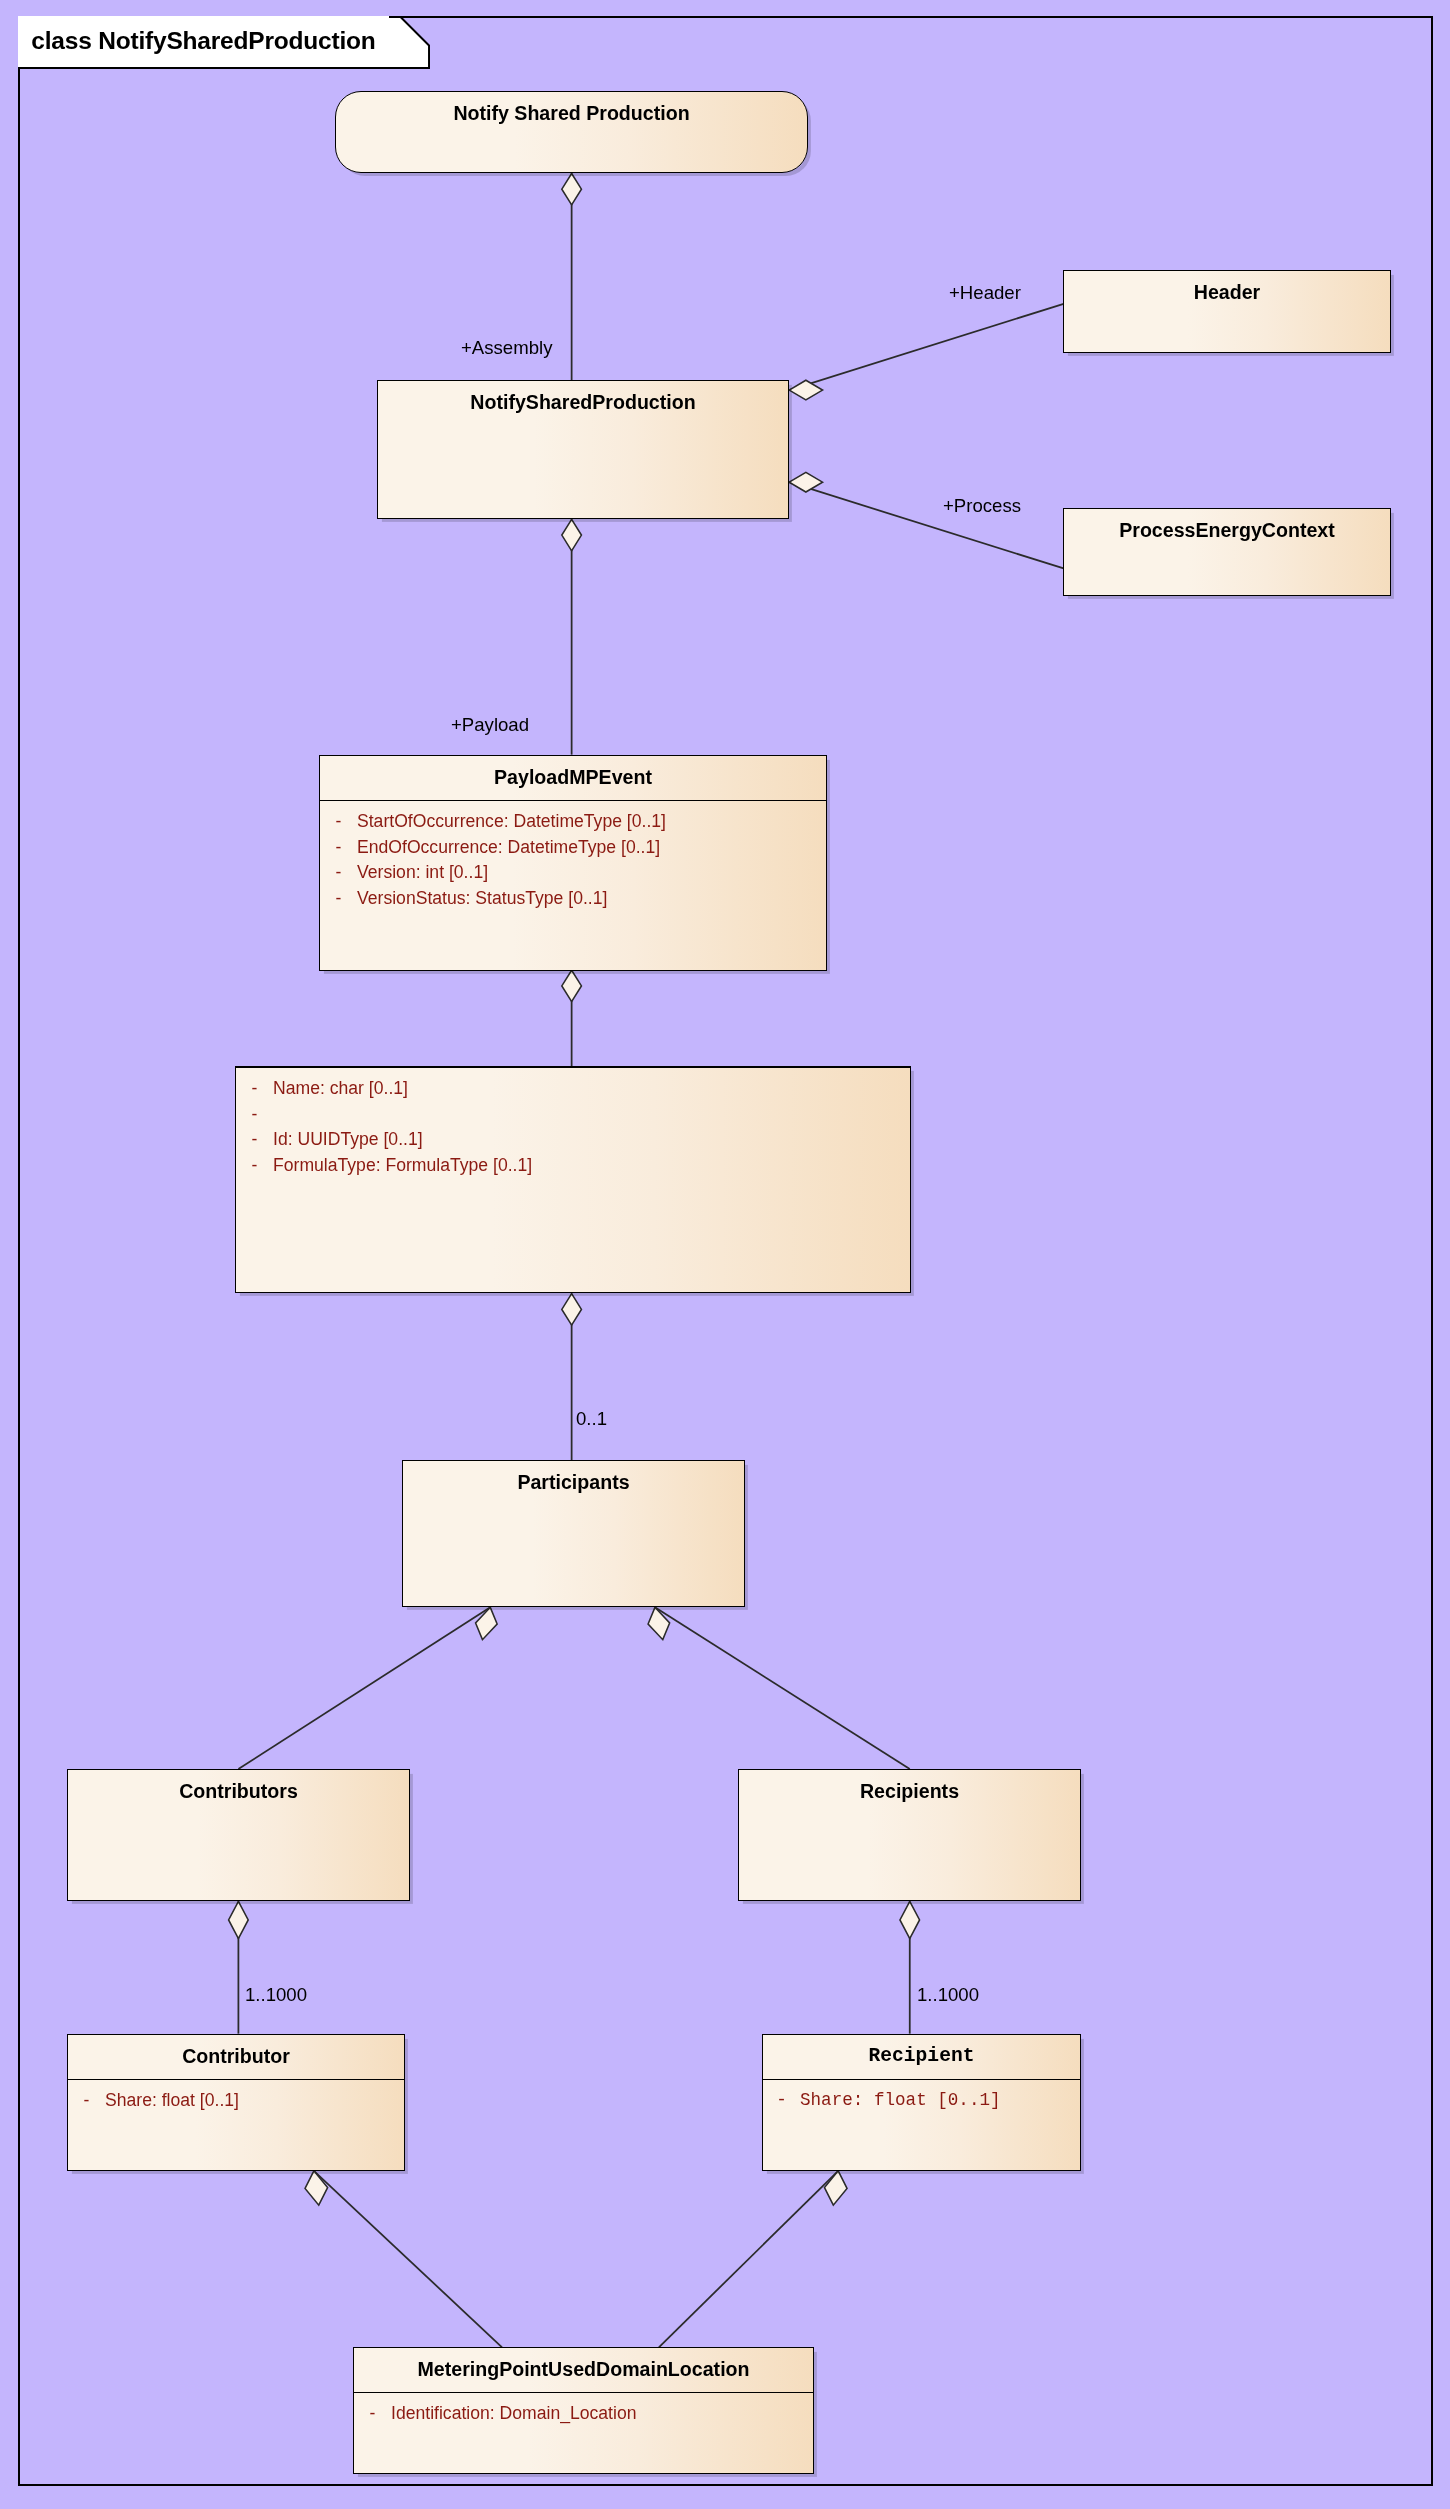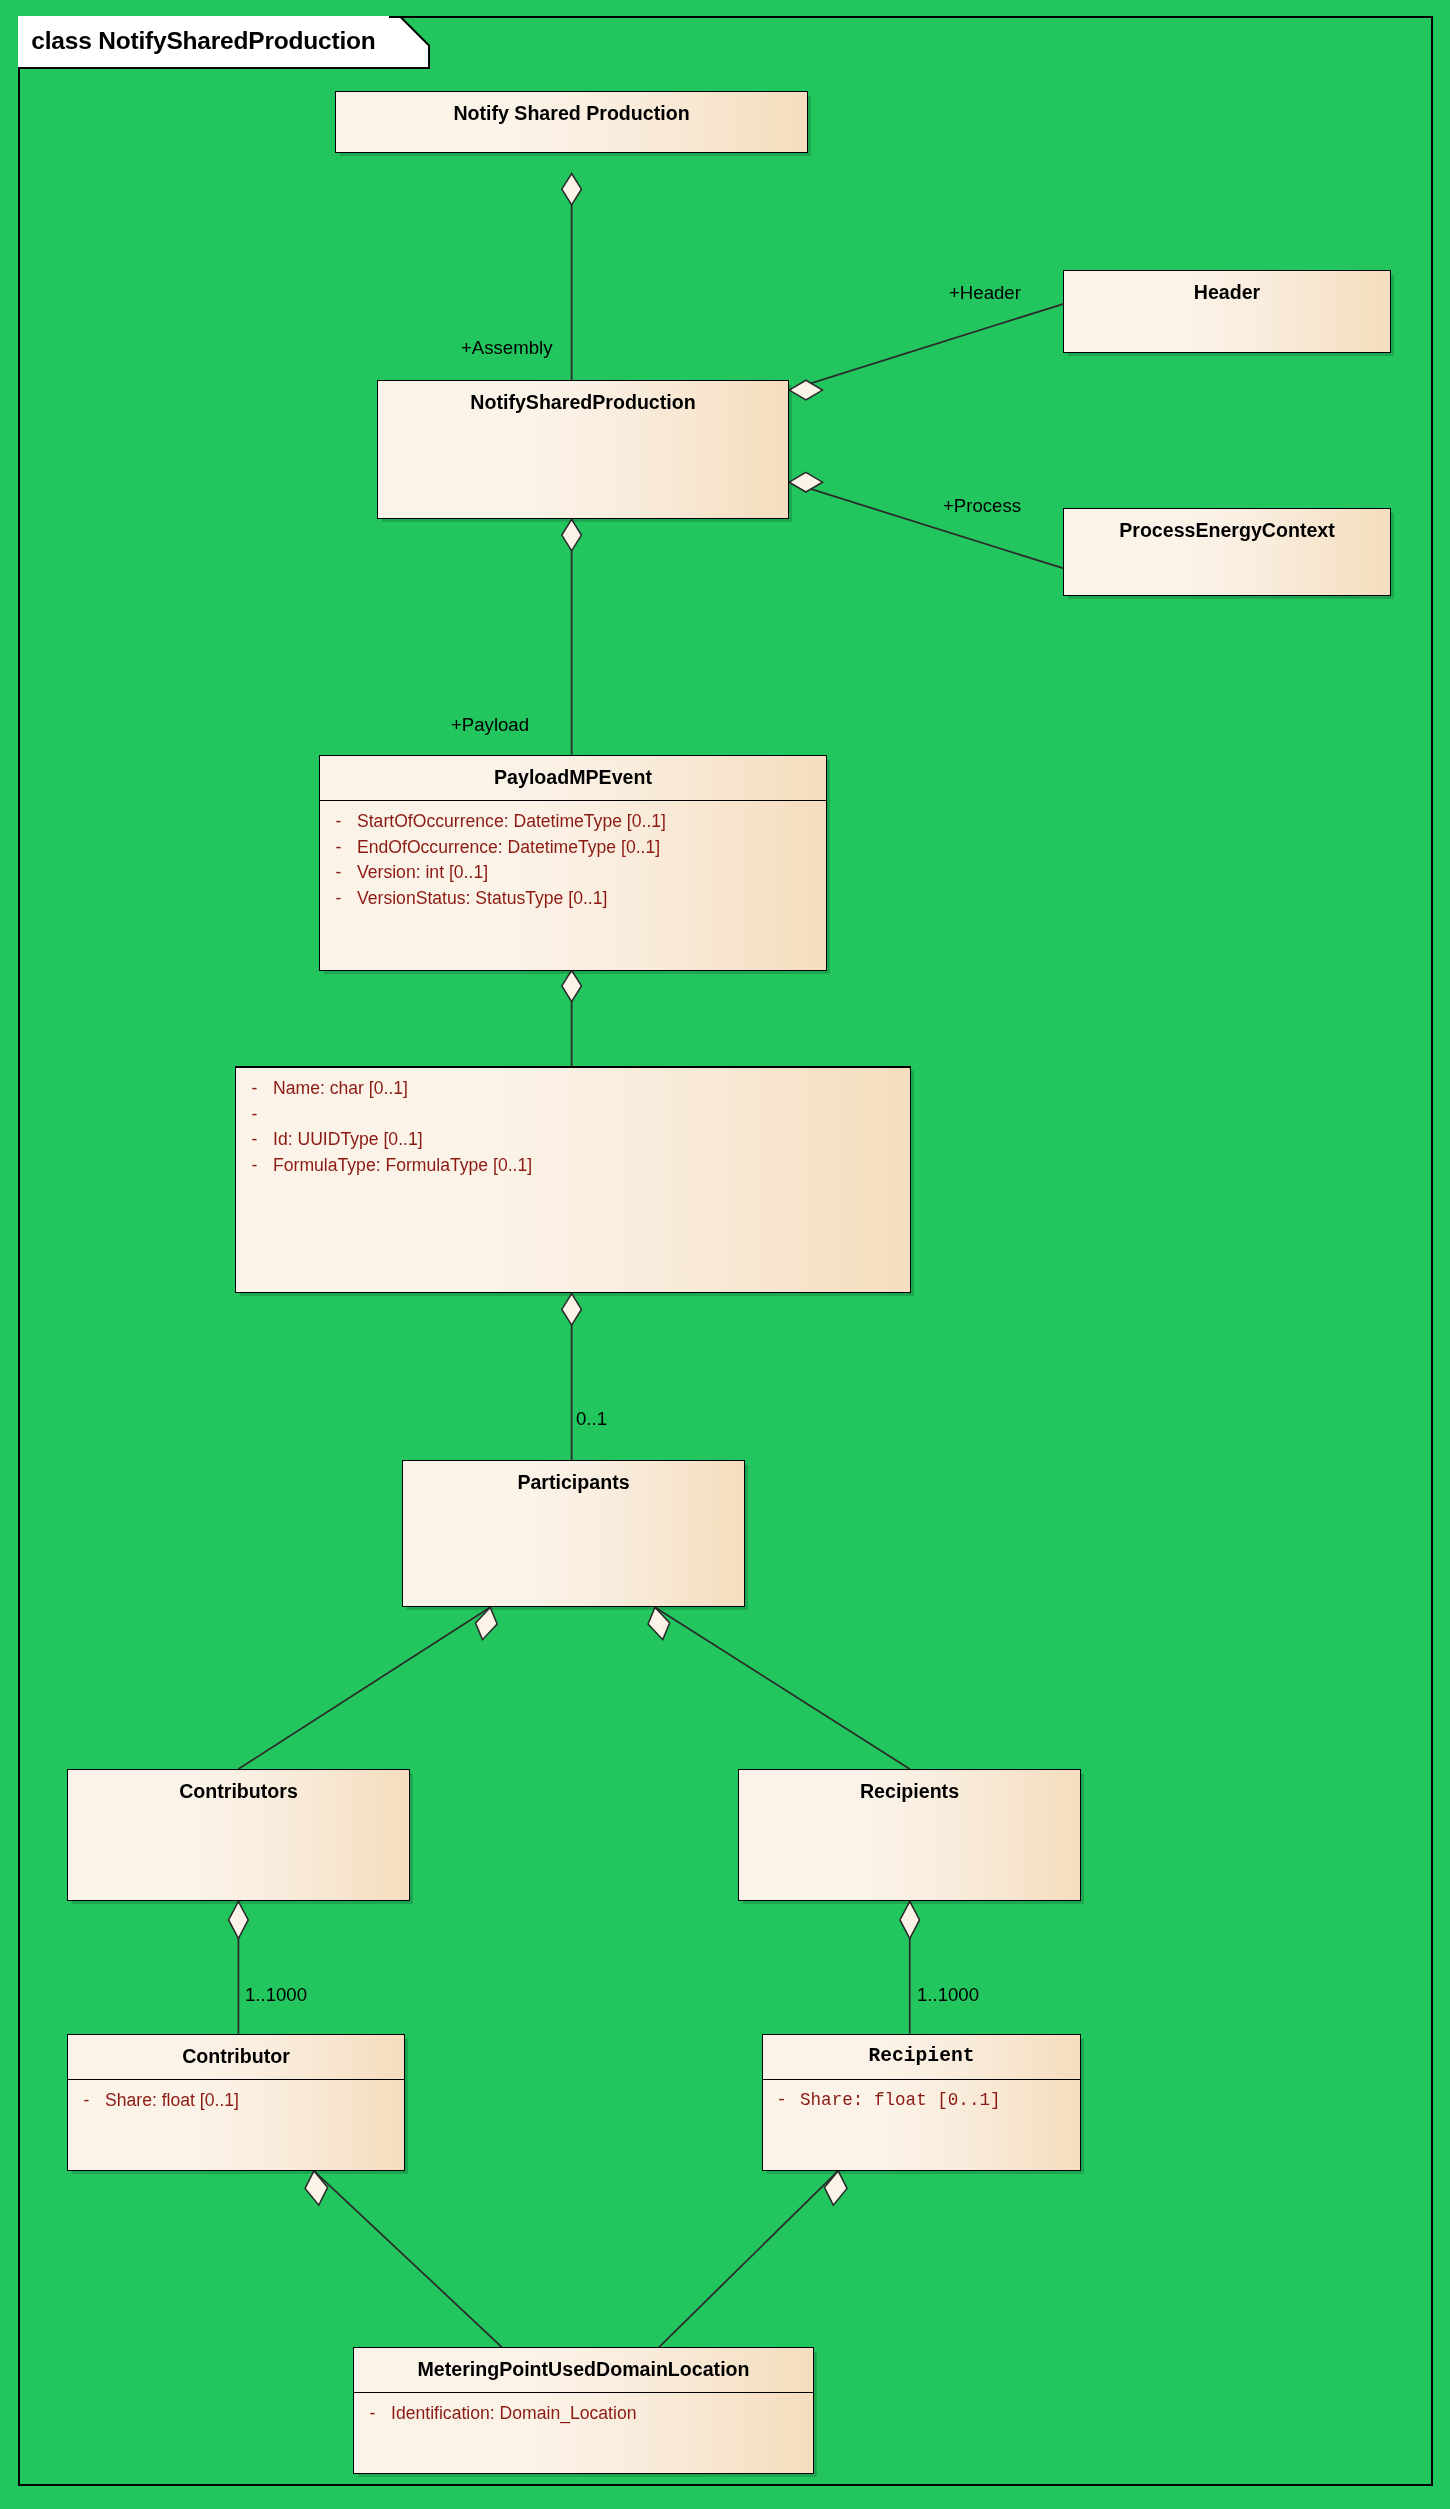--- a/index.html
+++ b/index.html
@@ -4,21 +4,21 @@
 <style>
   html,body{margin:0;padding:0;background:#ffffff;}
   body{
     font-family:"Liberation Sans", sans-serif;
     -webkit-font-smoothing:antialiased;
   }
   #canvas{
     position:relative;
     width:1451px;
     height:2509px;
-    background:#22c55e;
+    background:#c4b5fd;
     overflow:hidden;
   }
   
   #frame{
     position:absolute;
     left:17.6px; top:15.7px;
     width:1415px; height:2470px;
     border:2px solid #000;
     box-sizing:border-box;
     background:transparent;
@@ -166,21 +166,21 @@
       <polygon points="243,1940 253,1959 243,1978 233,1959"></polygon>
 
       <polygon points="928,1940 938,1959 928,1978 918,1959"></polygon>
 
       <polygon points="320,2215 334,2232 325,2250 311,2233"></polygon>
 
       <polygon points="855,2215 864,2233 850,2250 841,2232"></polygon>
     </g>
   </svg>
 
-  <div class="uml" style="left:335px; top:91px; width:473px; height:62px;">
+  <div class="uml" style="left:335px; top:91px; width:473px; height:82px;border-radius:26px;">
     <div class="uml-title">Notify Shared Production</div>
   </div>
 
   <div class="uml" style="left:377px; top:380px; width:412px; height:139px;">
     <div class="uml-title">NotifySharedProduction</div>
   </div>
 
   <div class="uml" style="left:1063px; top:270px; width:328px; height:83px;">
     <div class="uml-title">Header</div>
   </div>

